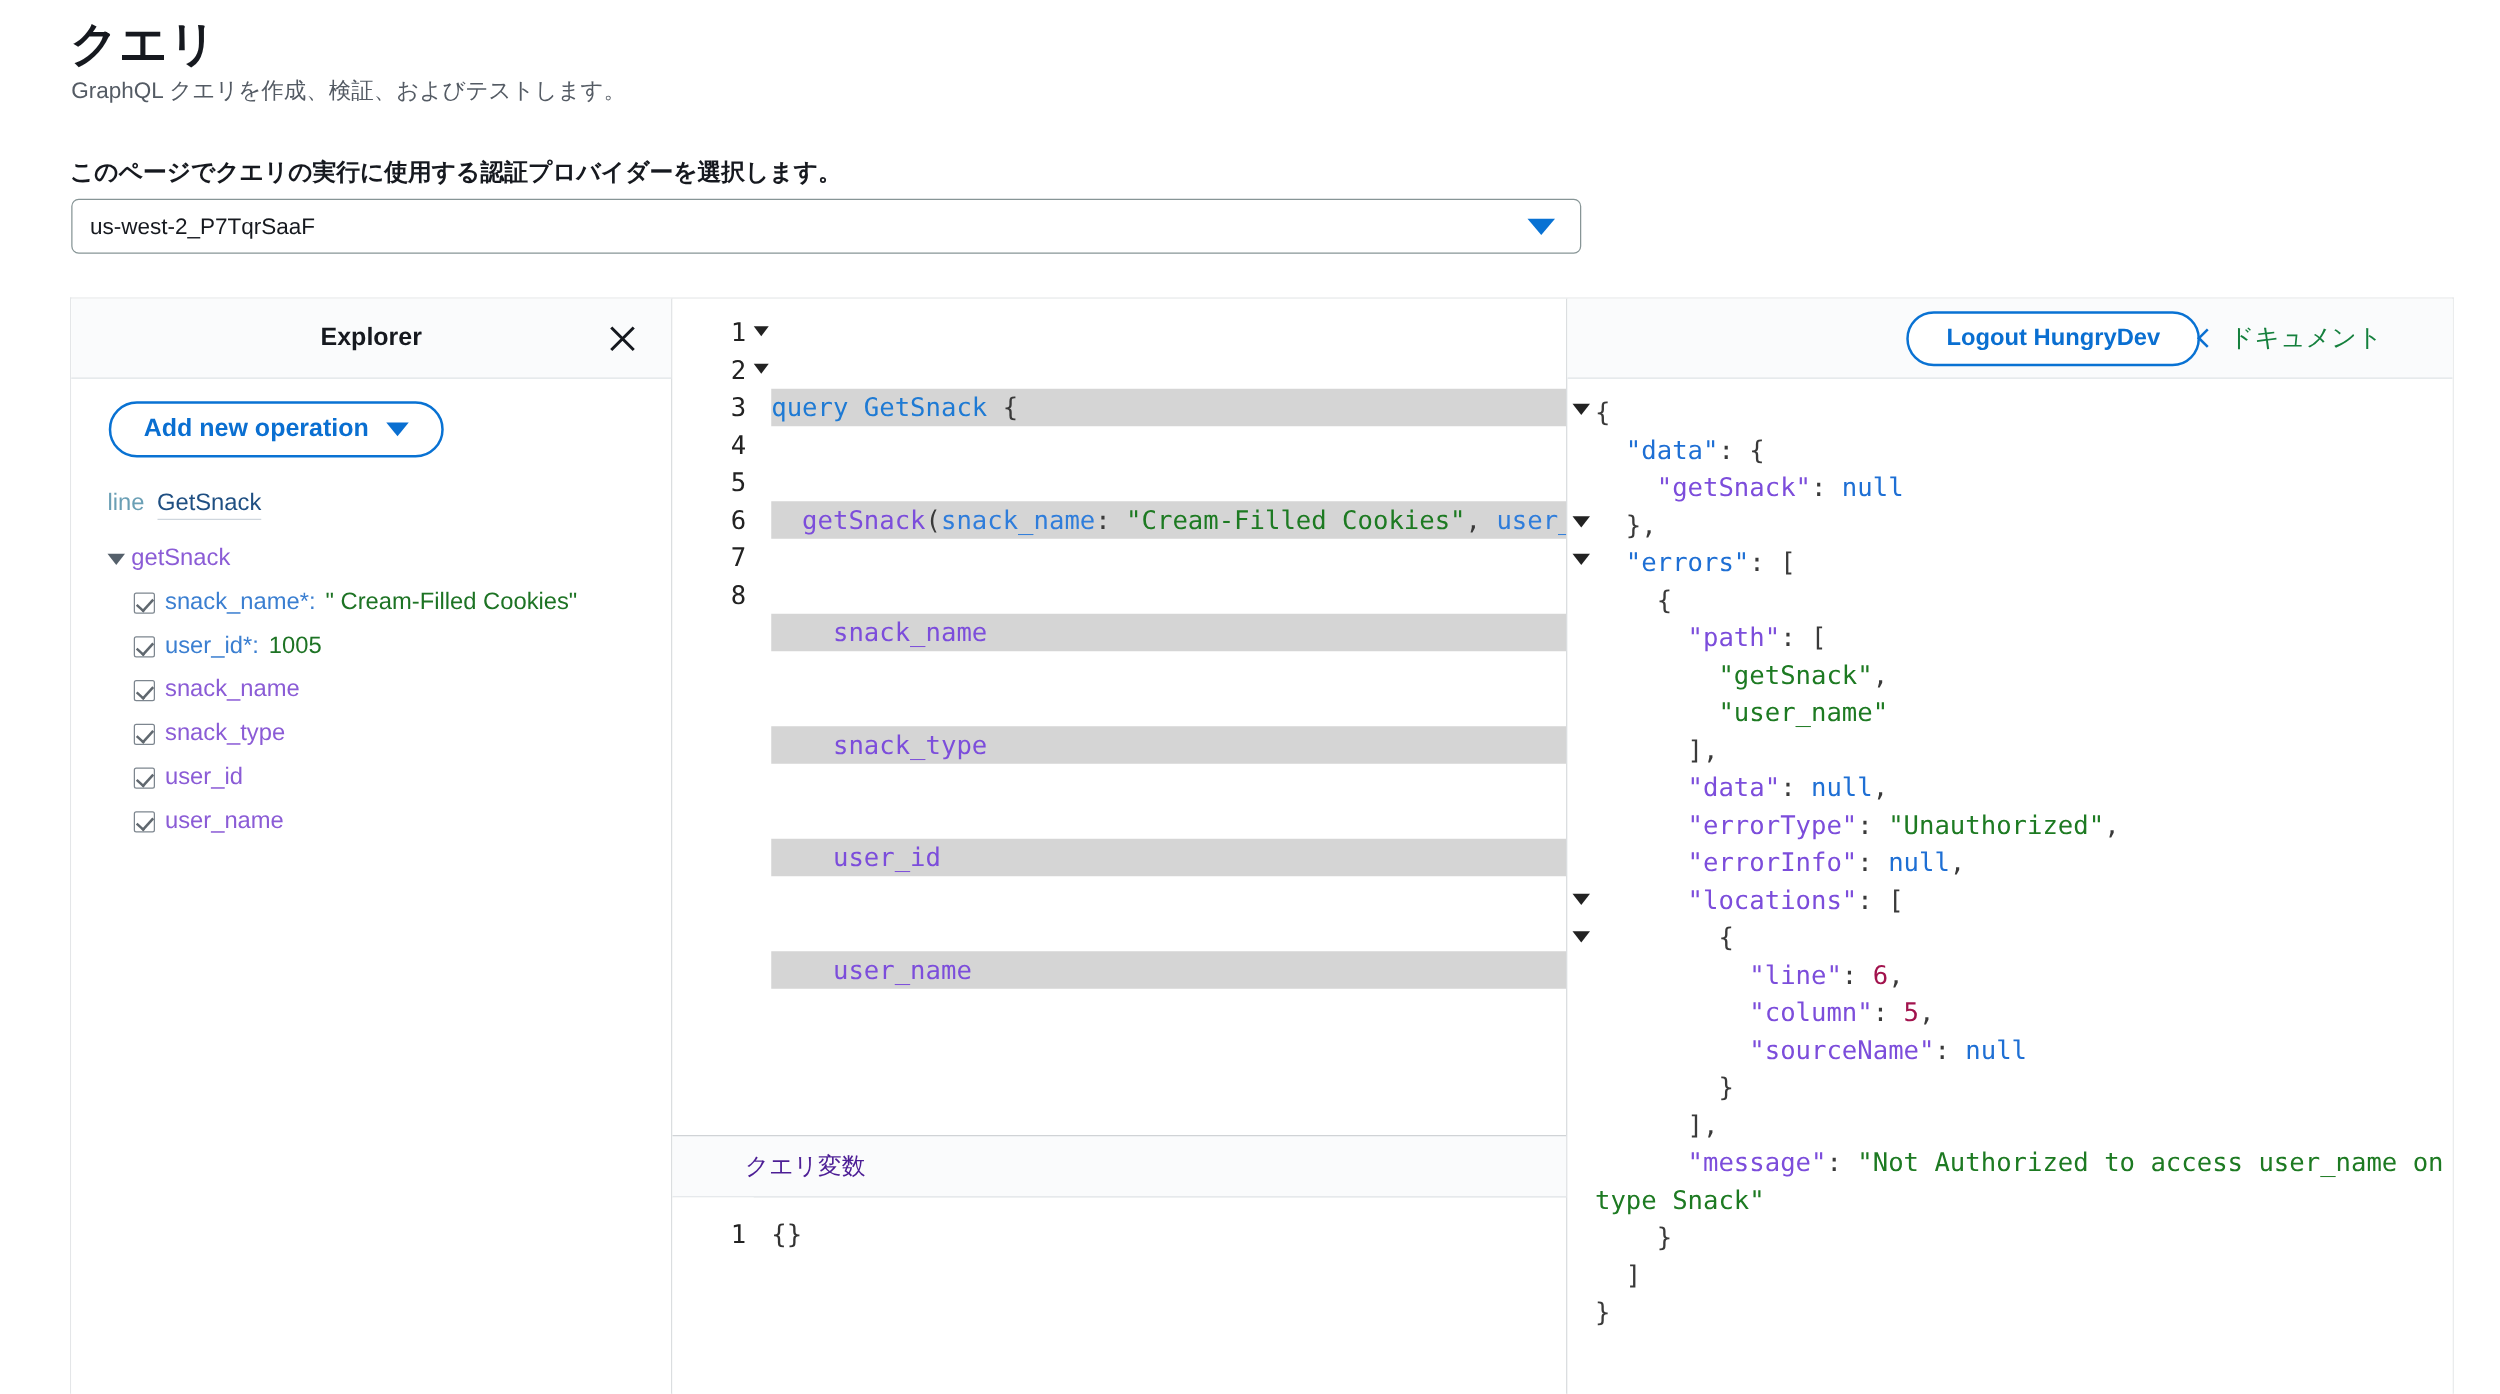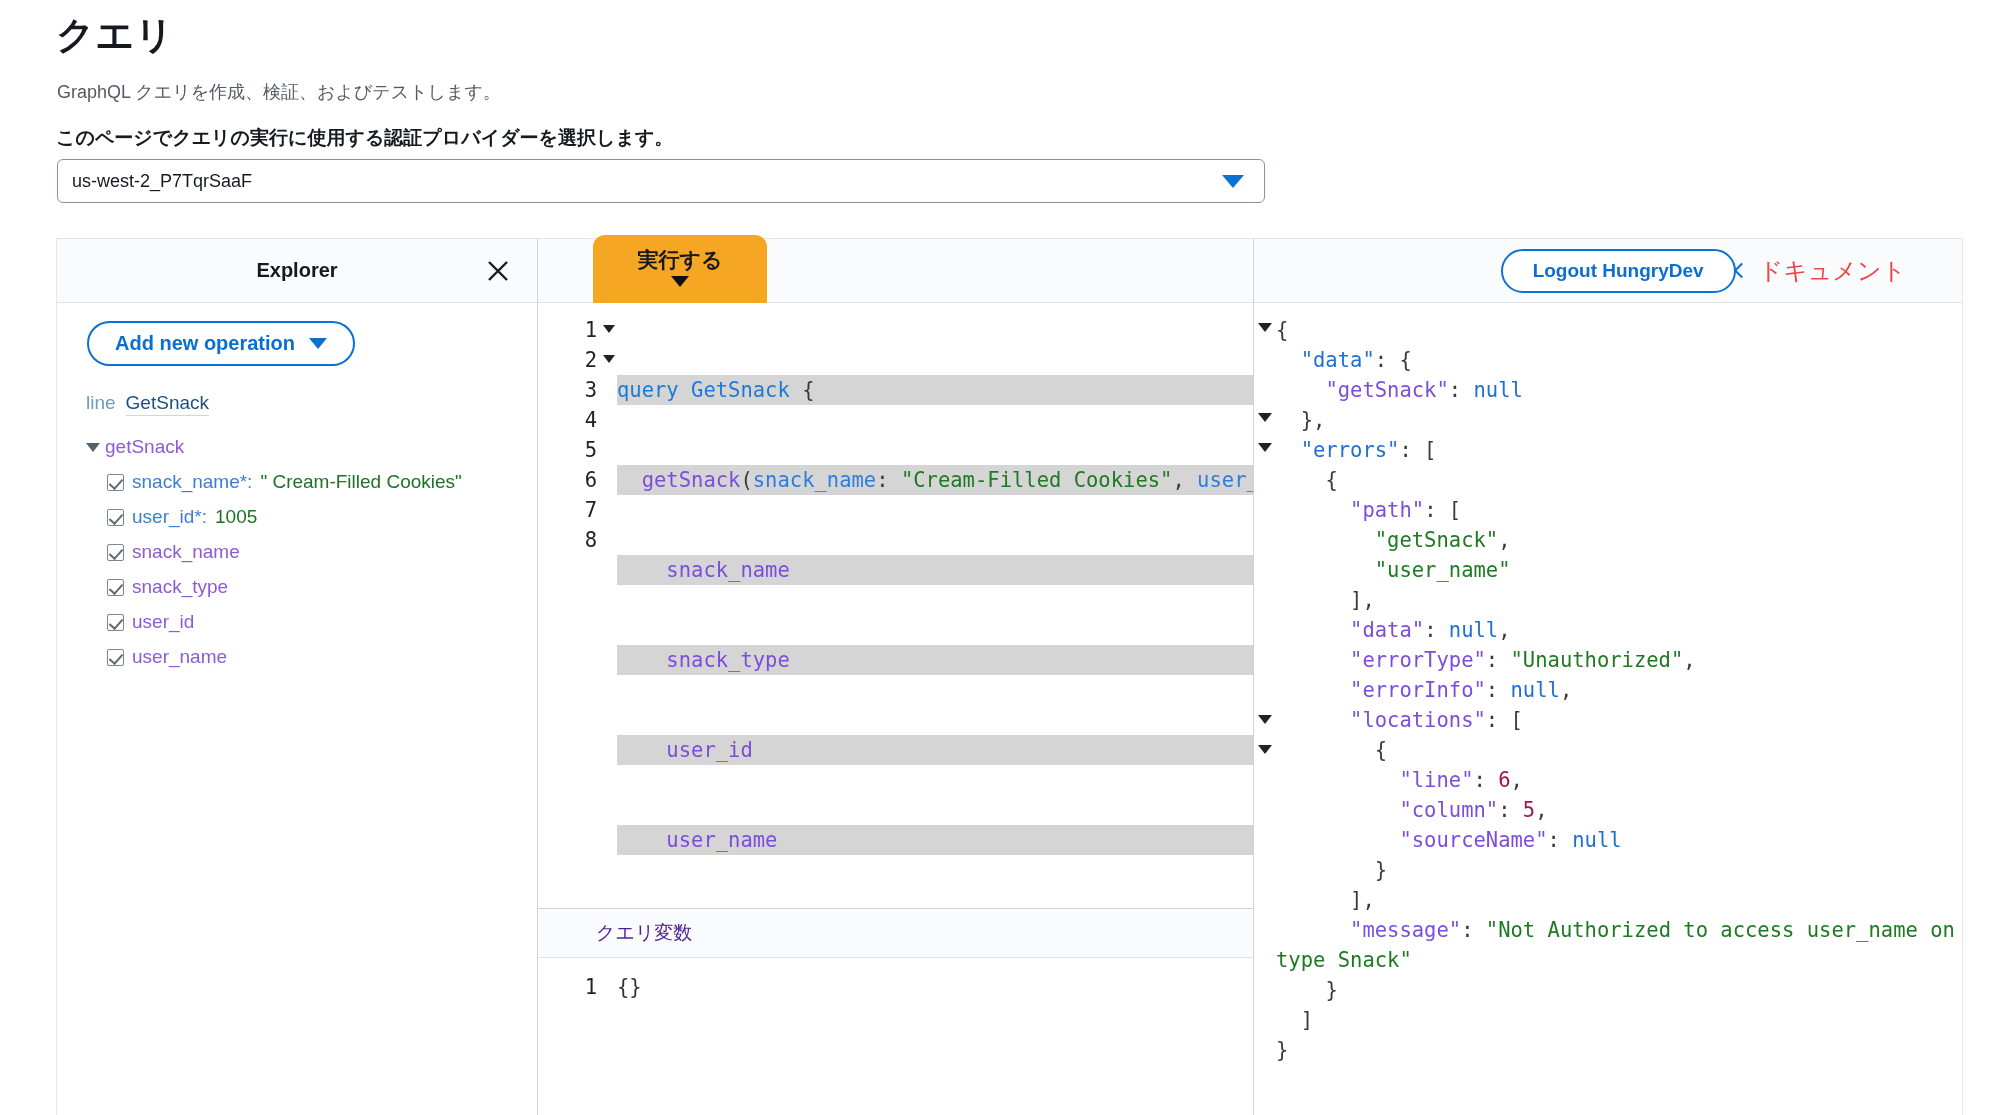--- a/index.html
+++ b/index.html
@@ -12,21 +12,21 @@
   }
   .page { position: relative; width: 2000px; height: 1089px; background:#fff; }
 
   
   .page-title {
     position: absolute; left: 56px; top: 10px;
     font-size: 38px; font-weight: bold; color: #16191f;
     letter-spacing: .5px;
   }
   .page-subtitle {
-    position: absolute; left: 57px; top: 80px;
+    position: absolute; left: 57px; top: 60px;
     font-size: 18px; color: #545b64;
   }
   .auth-label {
     position: absolute; left: 56px; top: 125px;
     font-size: 19px; font-weight: bold; color: #16191f;
   }
   .auth-select {
     position: absolute; left: 57px; top: 159px;
     width: 1208px; height: 44px;
     border: 1px solid #879596; border-radius: 6px;
@@ -244,21 +244,21 @@
     padding-right: 56px; 
   }
   .logout-btn {
     border: 2px solid #0972d3; border-radius: 24px;
     padding: 9px 30px;
     font-size: 19px; font-weight: bold; color: #0a6fd1;
     background: #fff; cursor: pointer;
   }
   .docs-link {
     display: flex; align-items: center; gap: 12px;
-    font-size: 24px; color: #ef4444; cursor: pointer;
+    font-size: 20px; color: #15803d; cursor: pointer;
   }
   .docs-link .chev {
     width: 11px; height: 11px;
     border-left: 2.5px solid #0a6fd1;
     border-bottom: 2.5px solid #0a6fd1;
     transform: rotate(45deg);
     margin-bottom: 1px;
   }
   .result-body {
     flex: 1; display: flex;
@@ -353,26 +353,20 @@
         </div>
         <div class="field-row">
           <span class="cbx"></span>
           <span class="field-name">user_name</span>
         </div>
 
       </div>
     </div>
 
     <div class="query-pane">
-      <div class="query-toolbar">
-        <div class="exec-btn">
-          <span class="lbl">実行する</span>
-          <span class="tri-d"></span>
-        </div>
-      </div>
 
       <div class="editor">
         <div class="gutter">
           <div class="ln"><span>1</span><span class="fold"></span></div>
           <div class="ln"><span>2</span><span class="fold"></span></div>
           <div class="ln"><span>3</span></div>
           <div class="ln"><span>4</span></div>
           <div class="ln"><span>5</span></div>
           <div class="ln"><span>6</span></div>
           <div class="ln"><span>7</span></div>

